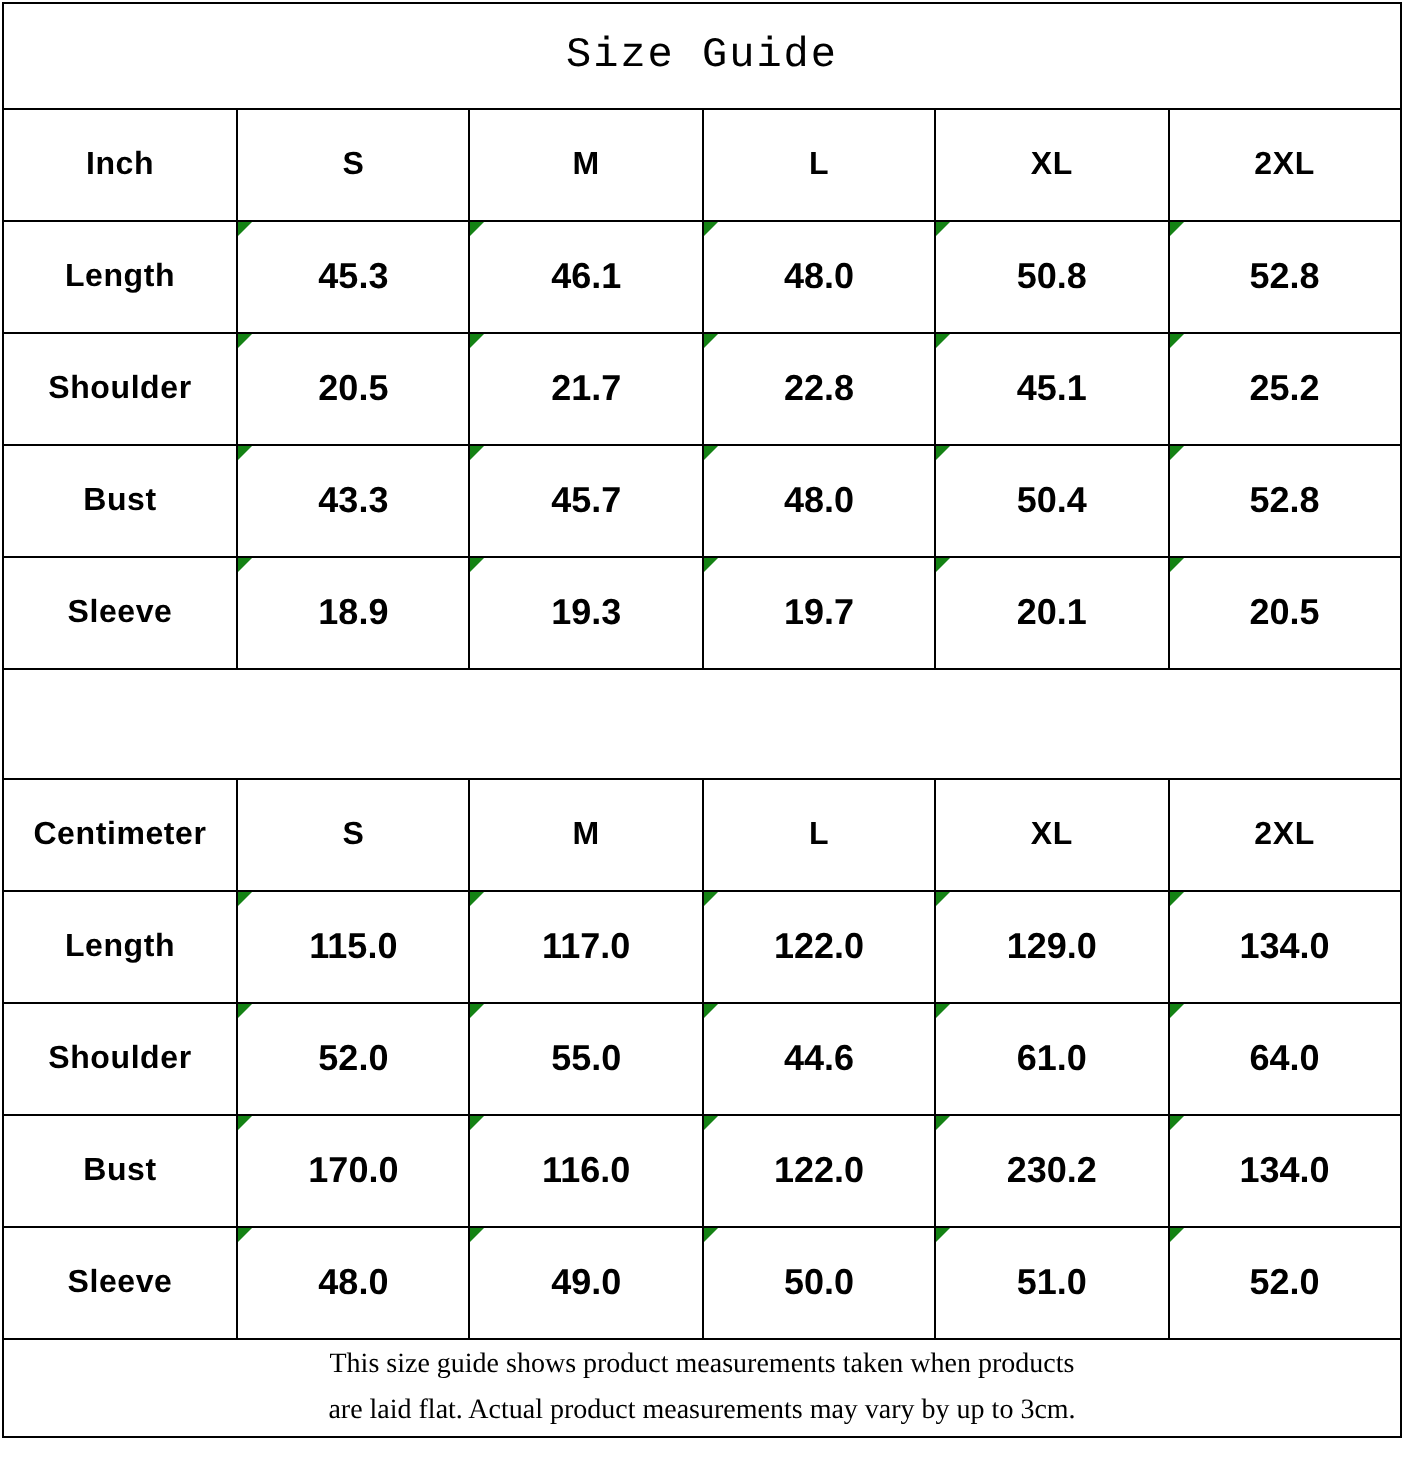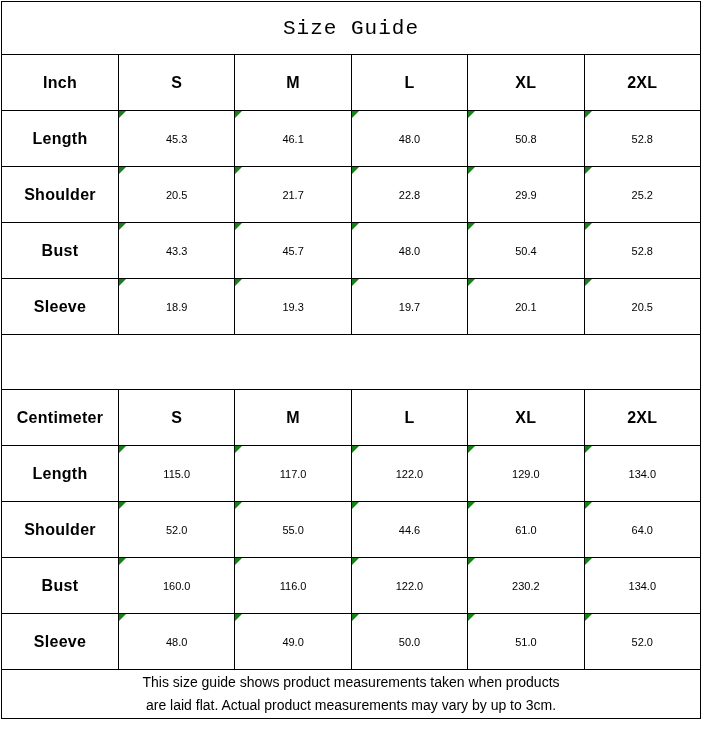--- a/index.html
+++ b/index.html
@@ -34,33 +34,33 @@
     font-weight: 400;
     letter-spacing: 1px;
   }
   td.hdr, td.lbl {
     font-size: 16px;
     font-weight: 700;
     letter-spacing: 0.3px;
   }
   td.val {
     position: relative;
-    font-size: 11px;
-    font-weight: 400;
+    font-size: 18px;
+    font-weight: 700;
   }
   span.tri {
     position: absolute;
     top: 0; left: 0;
     width: 0; height: 0;
     border-top: 7px solid var(--marker-green);
     border-right: 7px solid transparent;
   }
   td.gap-cell { }
   td.footer-cell {
-    font-family: Liberation Sans, sans-serif;
+    font-family: Liberation Serif, serif;
     font-size: 14px;
     line-height: 23px;
     font-weight: 400;
   }
 </style>
 </head>
 <body>
 
 <table class="size-guide">
   <colgroup>
@@ -93,21 +93,21 @@
     <td class="val"><span class="tri"></span><span>48.0</span></td>
     <td class="val"><span class="tri"></span><span>50.8</span></td>
     <td class="val"><span class="tri"></span><span>52.8</span></td>
   </tr>
 
   <tr class="r-std">
     <td class="lbl">Shoulder</td>
     <td class="val"><span class="tri"></span><span>20.5</span></td>
     <td class="val"><span class="tri"></span><span>21.7</span></td>
     <td class="val"><span class="tri"></span><span>22.8</span></td>
-    <td class="val"><span class="tri"></span><span>29.9</span></td>
+    <td class="val"><span class="tri"></span><span>45.1</span></td>
     <td class="val"><span class="tri"></span><span>25.2</span></td>
   </tr>
 
   <tr class="r-std">
     <td class="lbl">Bust</td>
     <td class="val"><span class="tri"></span><span>43.3</span></td>
     <td class="val"><span class="tri"></span><span>45.7</span></td>
     <td class="val"><span class="tri"></span><span>48.0</span></td>
     <td class="val"><span class="tri"></span><span>50.4</span></td>
     <td class="val"><span class="tri"></span><span>52.8</span></td>
@@ -148,21 +148,21 @@
     <td class="lbl">Shoulder</td>
     <td class="val"><span class="tri"></span><span>52.0</span></td>
     <td class="val"><span class="tri"></span><span>55.0</span></td>
     <td class="val"><span class="tri"></span><span>44.6</span></td>
     <td class="val"><span class="tri"></span><span>61.0</span></td>
     <td class="val"><span class="tri"></span><span>64.0</span></td>
   </tr>
 
   <tr class="r-std">
     <td class="lbl">Bust</td>
-    <td class="val"><span class="tri"></span><span>160.0</span></td>
+    <td class="val"><span class="tri"></span><span>170.0</span></td>
     <td class="val"><span class="tri"></span><span>116.0</span></td>
     <td class="val"><span class="tri"></span><span>122.0</span></td>
     <td class="val"><span class="tri"></span><span>230.2</span></td>
     <td class="val"><span class="tri"></span><span>134.0</span></td>
   </tr>
 
   <tr class="r-std">
     <td class="lbl">Sleeve</td>
     <td class="val"><span class="tri"></span><span>48.0</span></td>
     <td class="val"><span class="tri"></span><span>49.0</span></td>

